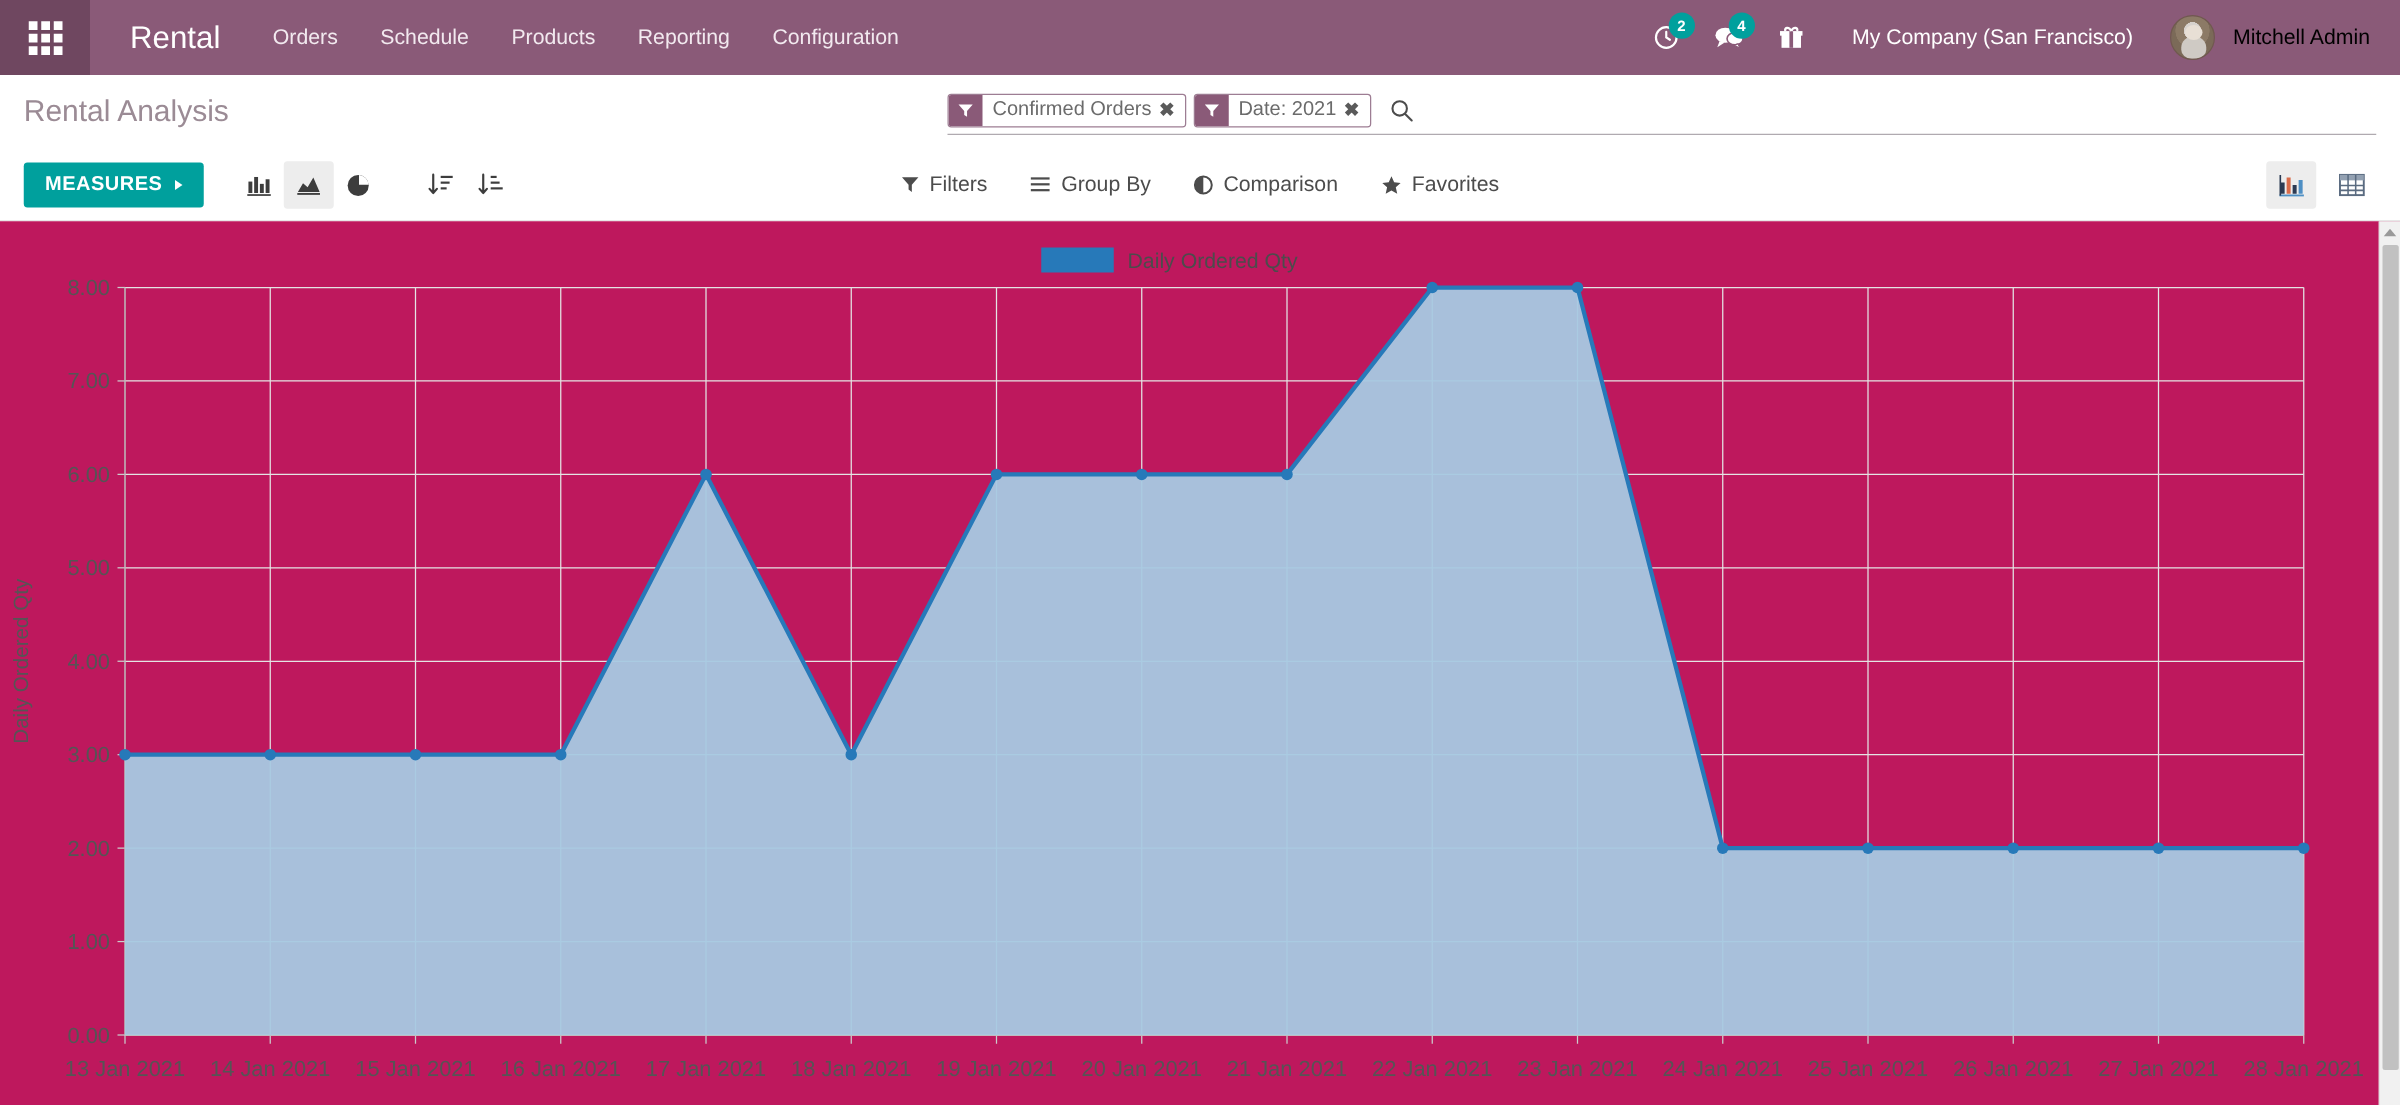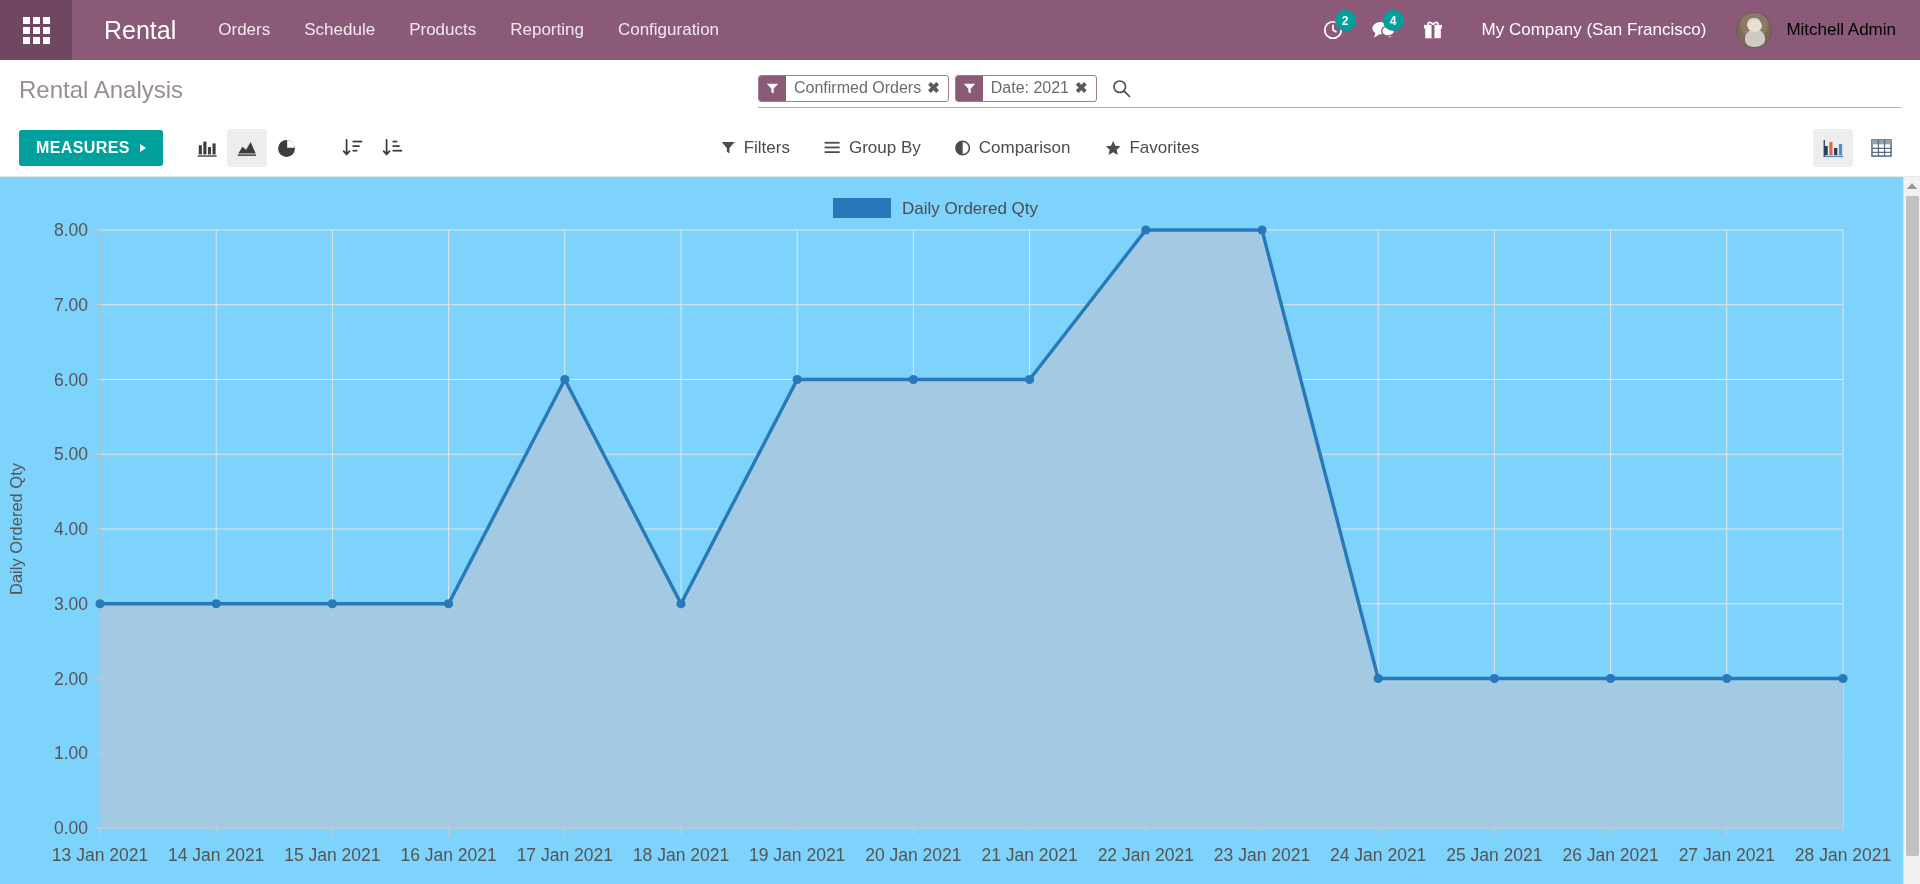--- a/index.html
+++ b/index.html
@@ -240,21 +240,21 @@
   .cp-right {
     margin-left: auto;
     display: flex; align-items: center; gap: 8px;
   }
 
   
   .chart-wrap {
     position: relative;
     width: 1920px;
     height: 708px;
-    background: #7dd3fc;
+    background: #be185d;
     overflow: hidden;
   }
   .chart-svg { display: block; }
 
   
   .vscroll {
     position: absolute;
     top: 0; right: 0;
     width: 17px; height: 708px;
     background: #f1f1f1;

